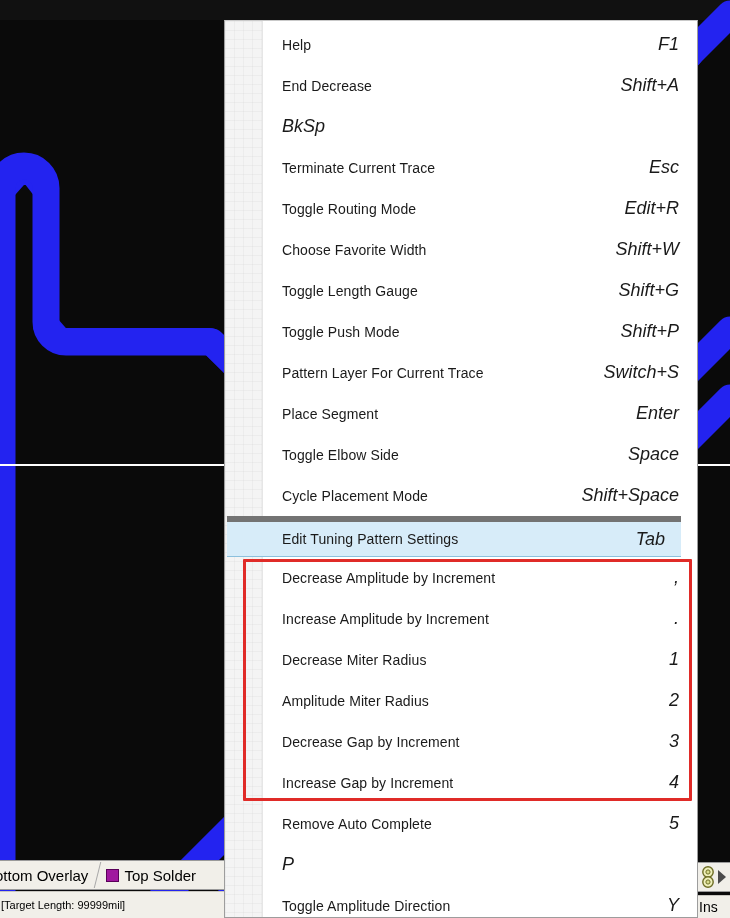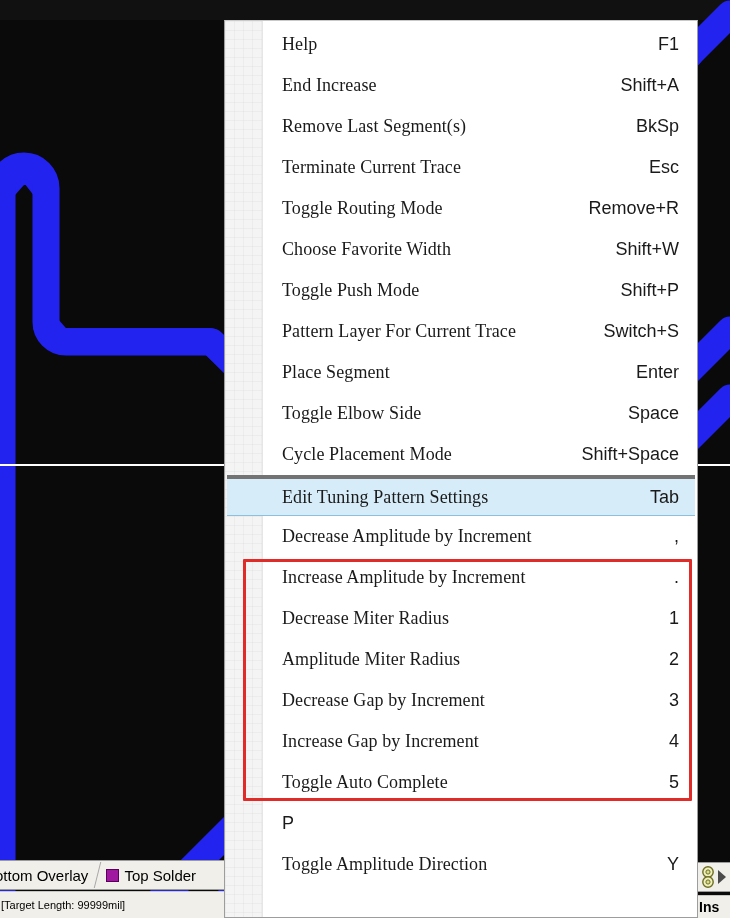--- a/index.html
+++ b/index.html
@@ -142,21 +142,20 @@
     width: 34px; height: 23px;
     background: #f1efe9;
     border-top: 1px solid #c8c6c0;
     font-size: 14px;
     color: #000;
     line-height: 23px;
     text-align: left;
     padding-left: 3px;
     box-sizing: border-box;
     overflow: hidden;
-    font-weight: bold;
   }
 
   
   #ctx-menu {
     position: absolute;
     left: 224px;
     top: 20px;
     width: 474px;
     height: 898px;
     background: #ffffff;
@@ -188,39 +187,39 @@
     height: 41px;
     display: flex;
     align-items: center;
     box-sizing: border-box;
     padding-left: 57px;
     padding-right: 18px;
     background: transparent;
   }
   .menu-item .mi-label {
     flex: 1 1 auto;
-    font-size: 18px;
+    font-size: 14px;
     color: #1a1a1a;
     white-space: nowrap;
     letter-spacing: 0.1px;
-    font-family: Liberation Serif, serif;
   }
   .menu-item .mi-shortcut {
     flex: 0 0 auto;
     font-size: 18px;
     color: #1a1a1a;
     text-align: left;
     white-space: nowrap;
+    font-style: italic;
   }
   .menu-item.selected {
     background: #d7ecf9;
-    border-top: 4px solid #737373;
+    border-top: 6px solid #737373;
     border-bottom: 1px solid #8cc0dd;
     margin-left: 2px;
-    margin-right: 2px;
+    margin-right: 16px;
     padding-left: 55px;
     padding-right: 16px;
   }
 
   
   #red-box {
     position: absolute;
     left: 243px;
     top: 559px;
     width: 449px;
@@ -393,38 +392,41 @@
 </div>
 
 <div id="ctx-menu">
   <div class="menu-gutter"></div>
   <div class="menu-list" id="menu-list">
       <div class="menu-item">
         <span class="mi-label">Help</span>
         <span class="mi-shortcut">F1</span>
       </div>
       <div class="menu-item">
-        <span class="mi-label">End Increase</span>
+        <span class="mi-label">End Decrease</span>
         <span class="mi-shortcut">Shift+A</span>
       </div>
       <div class="menu-item">
-        <span class="mi-label">Remove Last Segment(s)</span>
         <span class="mi-shortcut">BkSp</span>
       </div>
       <div class="menu-item">
         <span class="mi-label">Terminate Current Trace</span>
         <span class="mi-shortcut">Esc</span>
       </div>
       <div class="menu-item">
         <span class="mi-label">Toggle Routing Mode</span>
-        <span class="mi-shortcut">Remove+R</span>
+        <span class="mi-shortcut">Edit+R</span>
       </div>
       <div class="menu-item">
         <span class="mi-label">Choose Favorite Width</span>
         <span class="mi-shortcut">Shift+W</span>
+      </div>
+      <div class="menu-item">
+        <span class="mi-label">Toggle Length Gauge</span>
+        <span class="mi-shortcut">Shift+G</span>
       </div>
       <div class="menu-item">
         <span class="mi-label">Toggle Push Mode</span>
         <span class="mi-shortcut">Shift+P</span>
       </div>
       <div class="menu-item">
         <span class="mi-label">Pattern Layer For Current Trace</span>
         <span class="mi-shortcut">Switch+S</span>
       </div>
       <div class="menu-item">
@@ -461,21 +463,21 @@
       </div>
       <div class="menu-item">
         <span class="mi-label">Decrease Gap by Increment</span>
         <span class="mi-shortcut">3</span>
       </div>
       <div class="menu-item">
         <span class="mi-label">Increase Gap by Increment</span>
         <span class="mi-shortcut">4</span>
       </div>
       <div class="menu-item">
-        <span class="mi-label">Toggle Auto Complete</span>
+        <span class="mi-label">Remove Auto Complete</span>
         <span class="mi-shortcut">5</span>
       </div>
       <div class="menu-item">
         <span class="mi-shortcut">P</span>
       </div>
       <div class="menu-item">
         <span class="mi-label">Toggle Amplitude Direction</span>
         <span class="mi-shortcut">Y</span>
       </div>
     </div>

